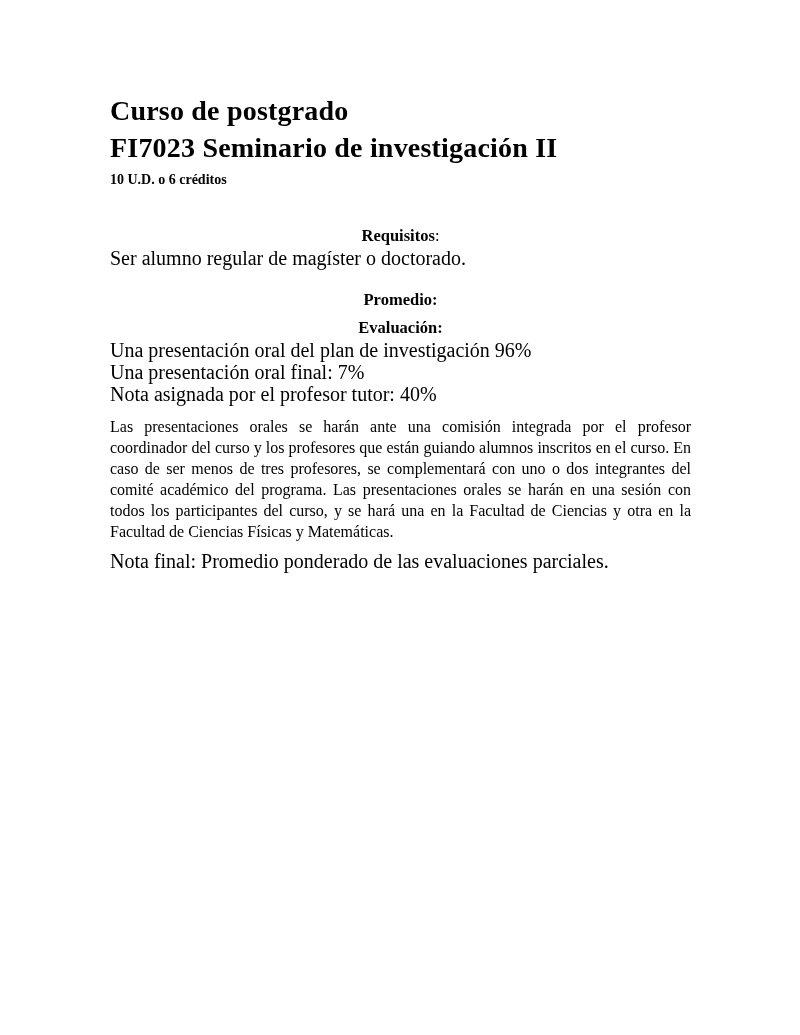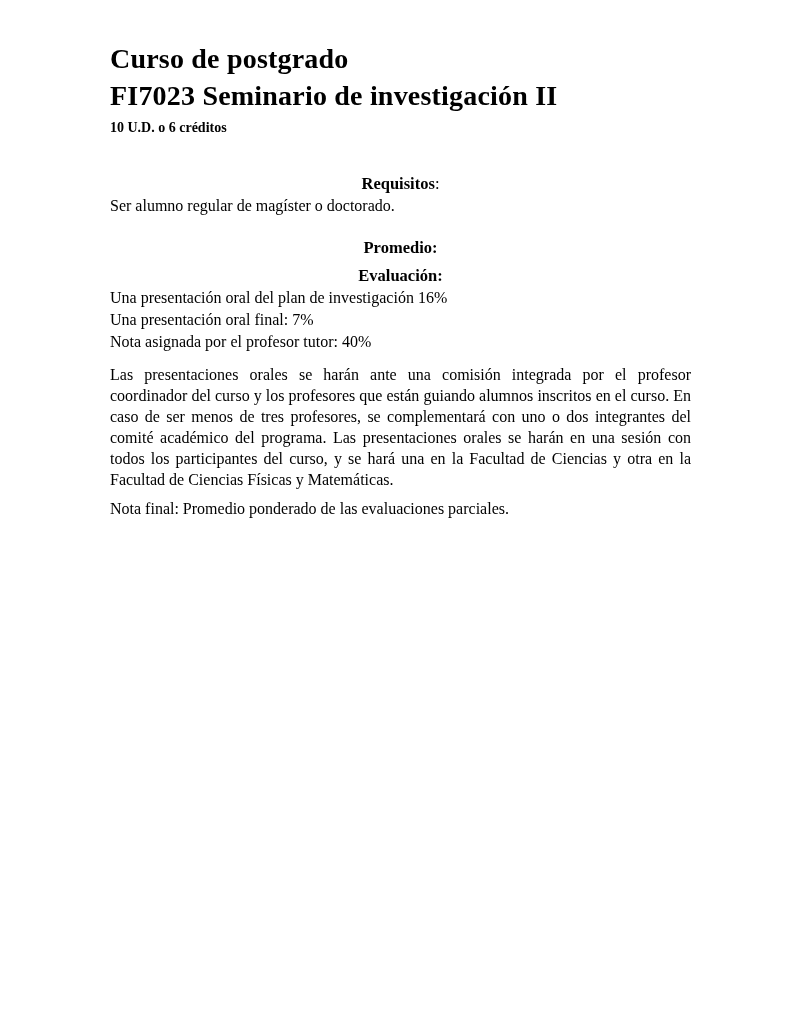--- a/index.html
+++ b/index.html
@@ -15,21 +15,21 @@
     background: #ffffff;
     color: #000000;
     font-family: "Liberation Serif", "DejaVu Serif", serif;
     overflow: hidden;
   }
   .content {
     position: absolute;
     left: 110px;
     top: 0;
     width: 581px;
-    padding-top: 40px;
+    padding-top: 92px;
   }
   .doc-title {
     font-size: 28px;
     font-weight: bold;
     line-height: 37px;
     letter-spacing: 0.2px;
     margin: 0;
   }
   .doc-subtitle {
     font-size: 14px;
@@ -40,21 +40,21 @@
   .section-heading {
     font-size: 16.5px;
     font-weight: bold;
     line-height: 22px;
     text-align: center;
   }
   .section-heading .colon-regular {
     font-weight: normal;
   }
   .body-line {
-    font-size: 16px;
+    font-size: 20px;
     line-height: 22px;
   }
   .body-para {
     font-size: 16px;
     line-height: 22px;
     text-align: justify;
     margin: 0;
   }
   .para-wide {
     line-height: 21px;
@@ -77,21 +77,21 @@
     </h1>
 
     <div class="doc-subtitle">10 U.D. o 6 créditos</div>
 
     <div class="section-heading mt-requisitos"><span>Requisitos</span><span class="colon-regular">:</span></div>
     <div class="body-line">Ser alumno regular de magíster o doctorado.</div>
 
     <div class="section-heading mt-objetivo">Promedio:</div>
 
     <div class="section-heading mt-evaluacion">Evaluación:</div>
-    <div class="body-line">Una presentación oral del plan de investigación 16%</div>
+    <div class="body-line">Una presentación oral del plan de investigación 96%</div>
     <div class="body-line">Una presentación oral final: 7%</div>
     <div class="body-line">Nota asignada por el profesor tutor: 40%</div>
 
     <p class="body-para para-wide mt-presenta">Las presentaciones orales se harán ante una comisión integrada por el profesor coordinador del curso y  los profesores que están guiando alumnos inscritos en el curso. En caso de ser menos de tres profesores, se complementará con uno o dos integrantes del comité académico del programa. Las presentaciones orales se harán en una sesión con todos los participantes del curso, y se hará una en la Facultad de Ciencias y otra en la Facultad de Ciencias Físicas y Matemáticas.</p>
 
     <div class="body-line mt-notafinal">Nota final: Promedio ponderado de las evaluaciones parciales.</div>
 
   </div>
 </div>
 

